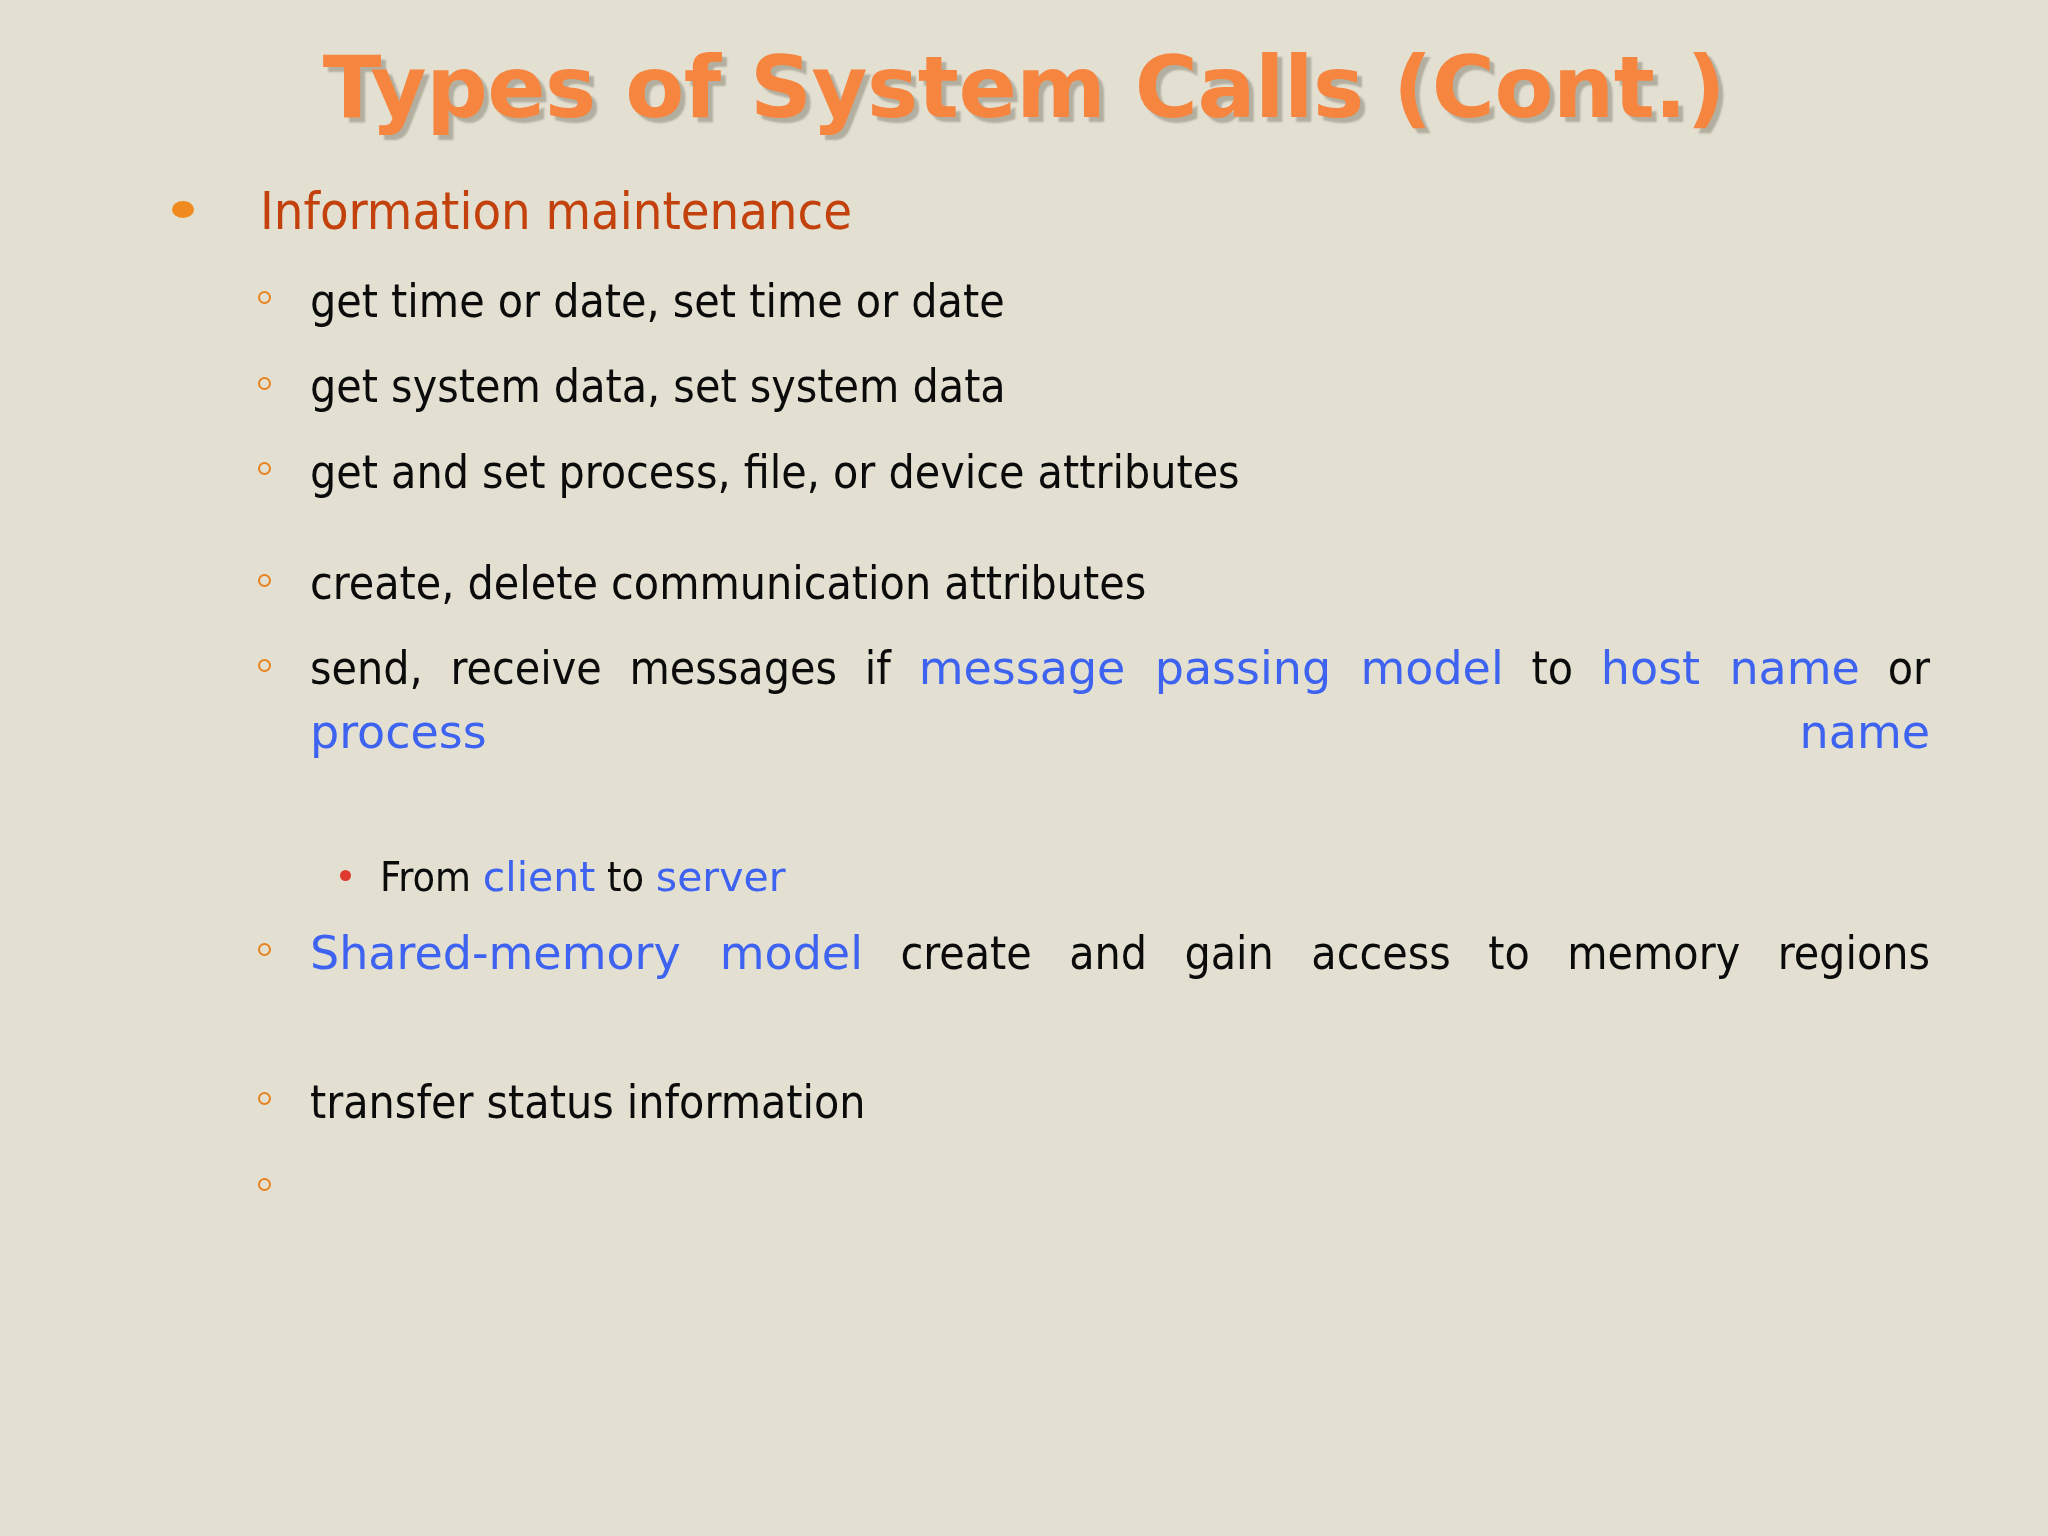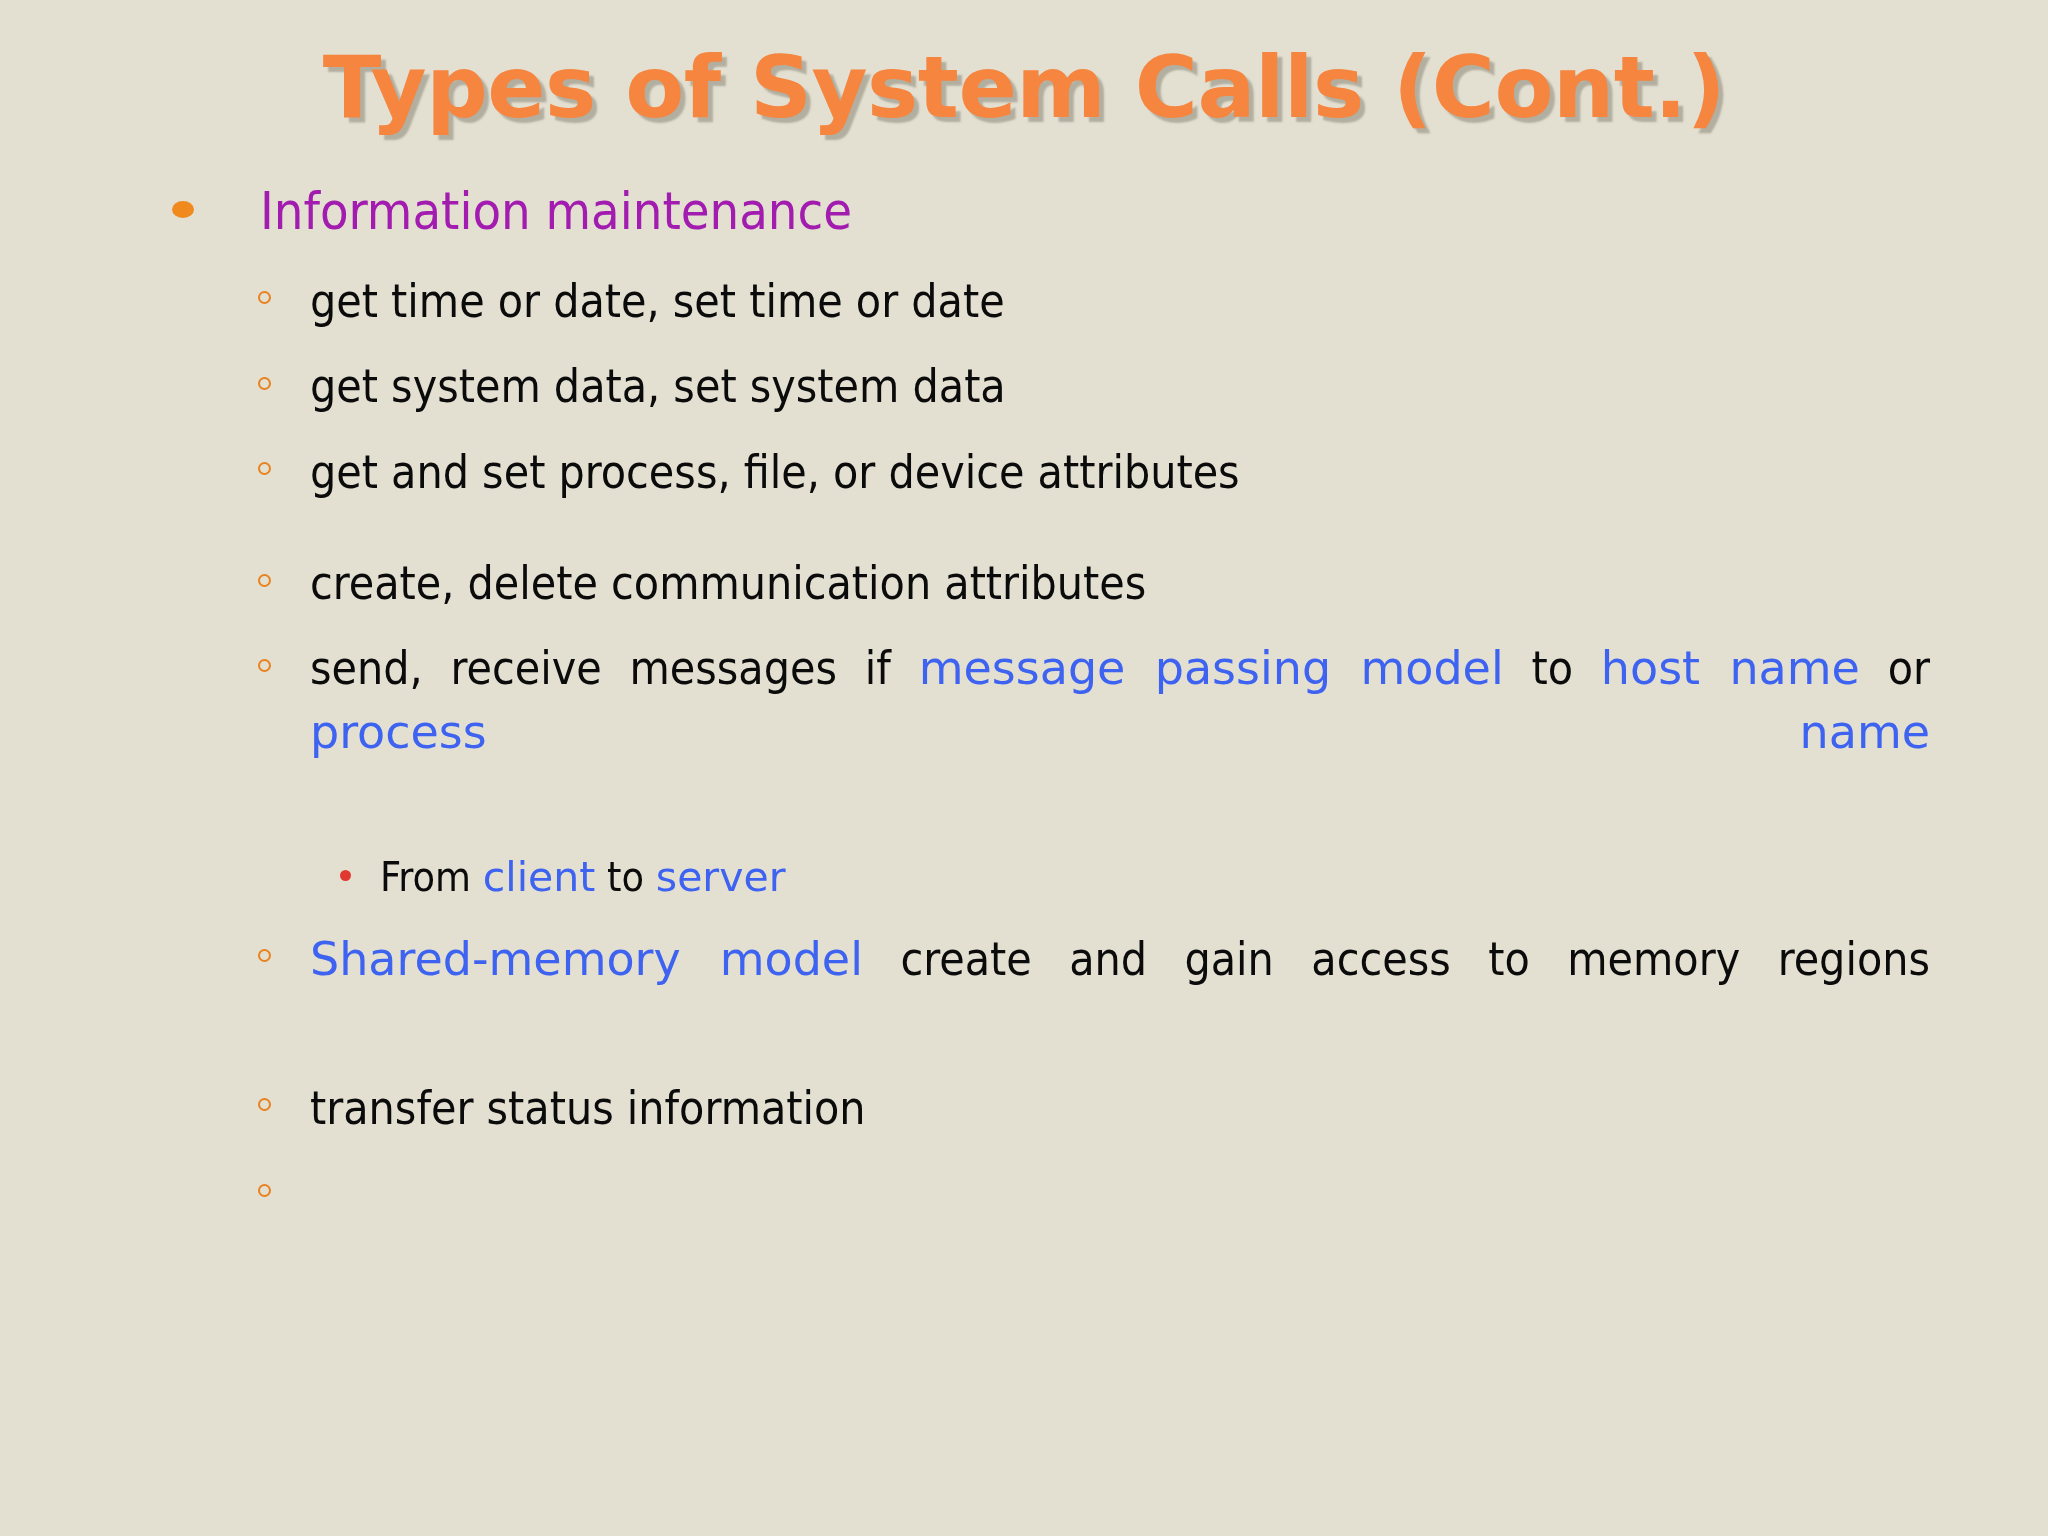--- a/index.html
+++ b/index.html
@@ -53,21 +53,21 @@
     position: relative;
     display: block;
   }
 
   
   .l1 {
     padding-left: 110px;
     margin-bottom: 8px;
     font-size: 52px;
     line-height: 1.30;
-    color: #a21caf;
+    color: #c2410c;
     font-family: "DejaVu Sans Condensed", "Liberation Sans Narrow", "DejaVu Sans", sans-serif;
     font-stretch: condensed;
   }
   .l1 .mark {
     position: absolute;
     left: 22px;
     top: 0.44em;
     width: 22px;
     height: 17px;
     border-radius: 50%;
@@ -100,21 +100,21 @@
   .l2.wrap { text-align: justify; }
   .l2.wrap::after {
     content: "";
     display: inline-block;
     width: 100%;
   }
 
   
   .l3 {
     padding-left: 230px;
-    margin-bottom: 6px;
+    margin-bottom: 0;
     font-size: 41px;
     line-height: 1.36;
     color: #0b0b0b;
     font-family: "DejaVu Sans Condensed", "Liberation Sans Narrow", "DejaVu Sans", sans-serif;
     font-stretch: condensed;
   }
   .l3 .mark {
     position: absolute;
     left: 190px;
     top: 0.50em;

